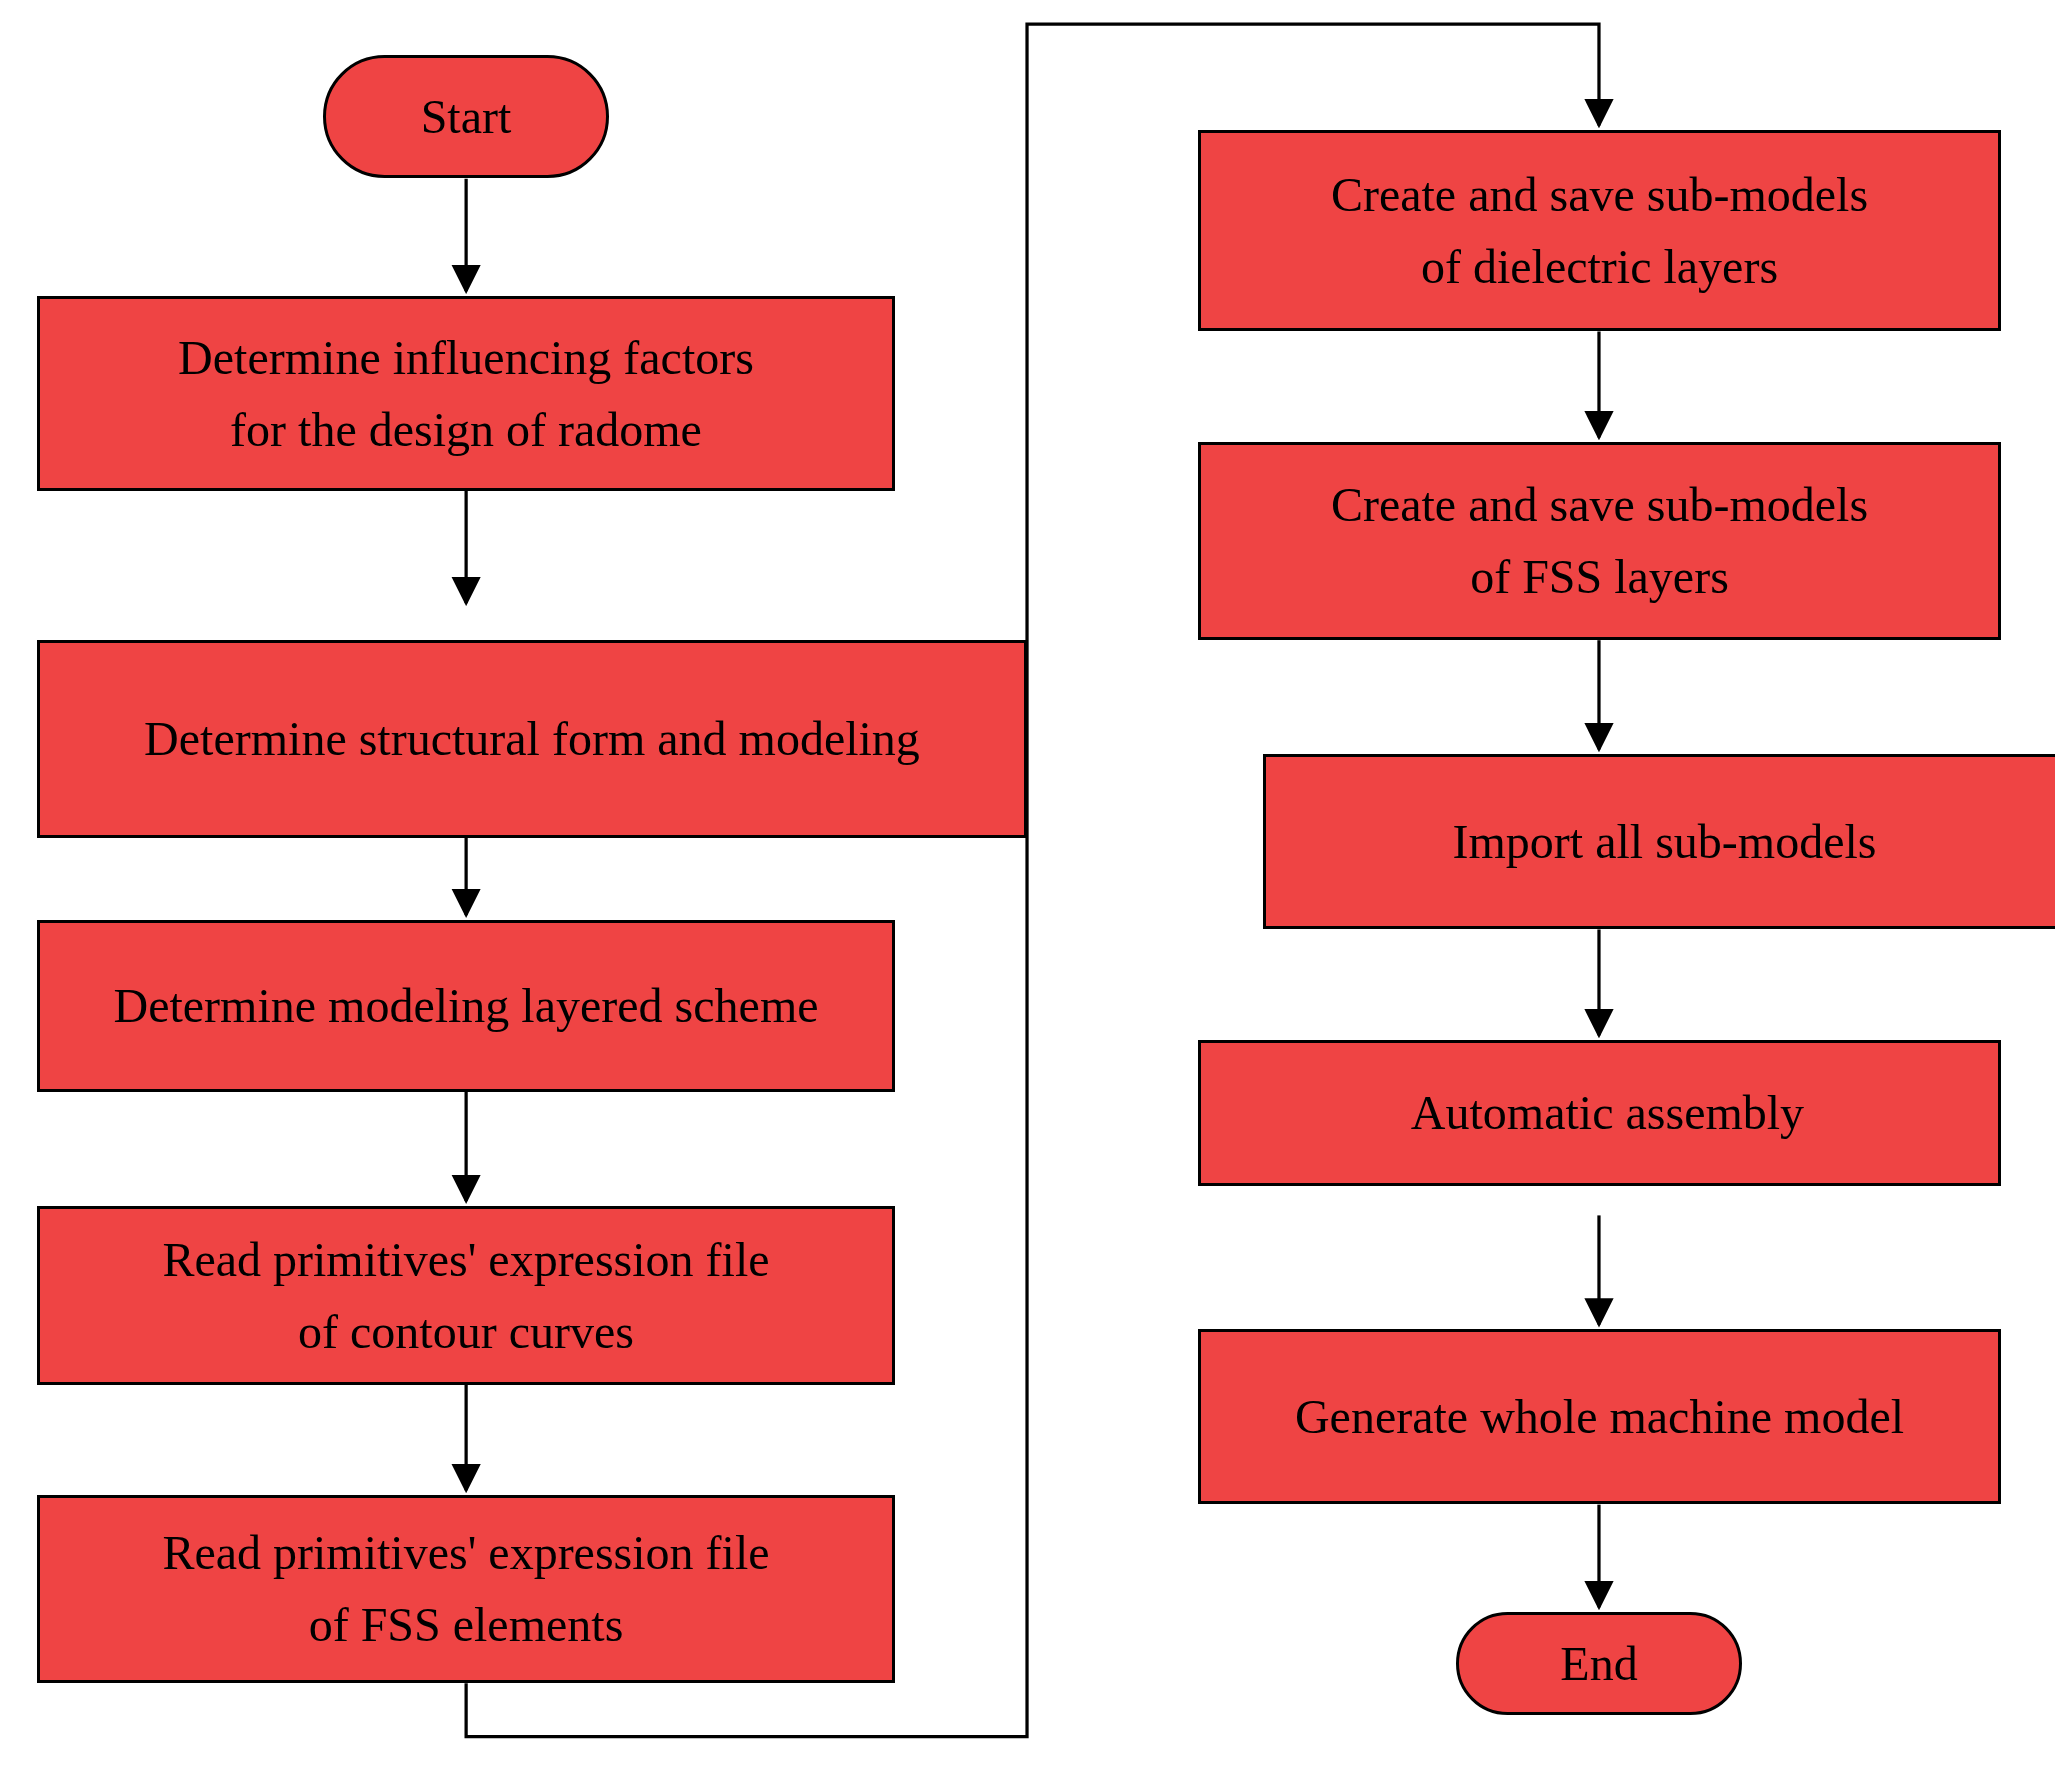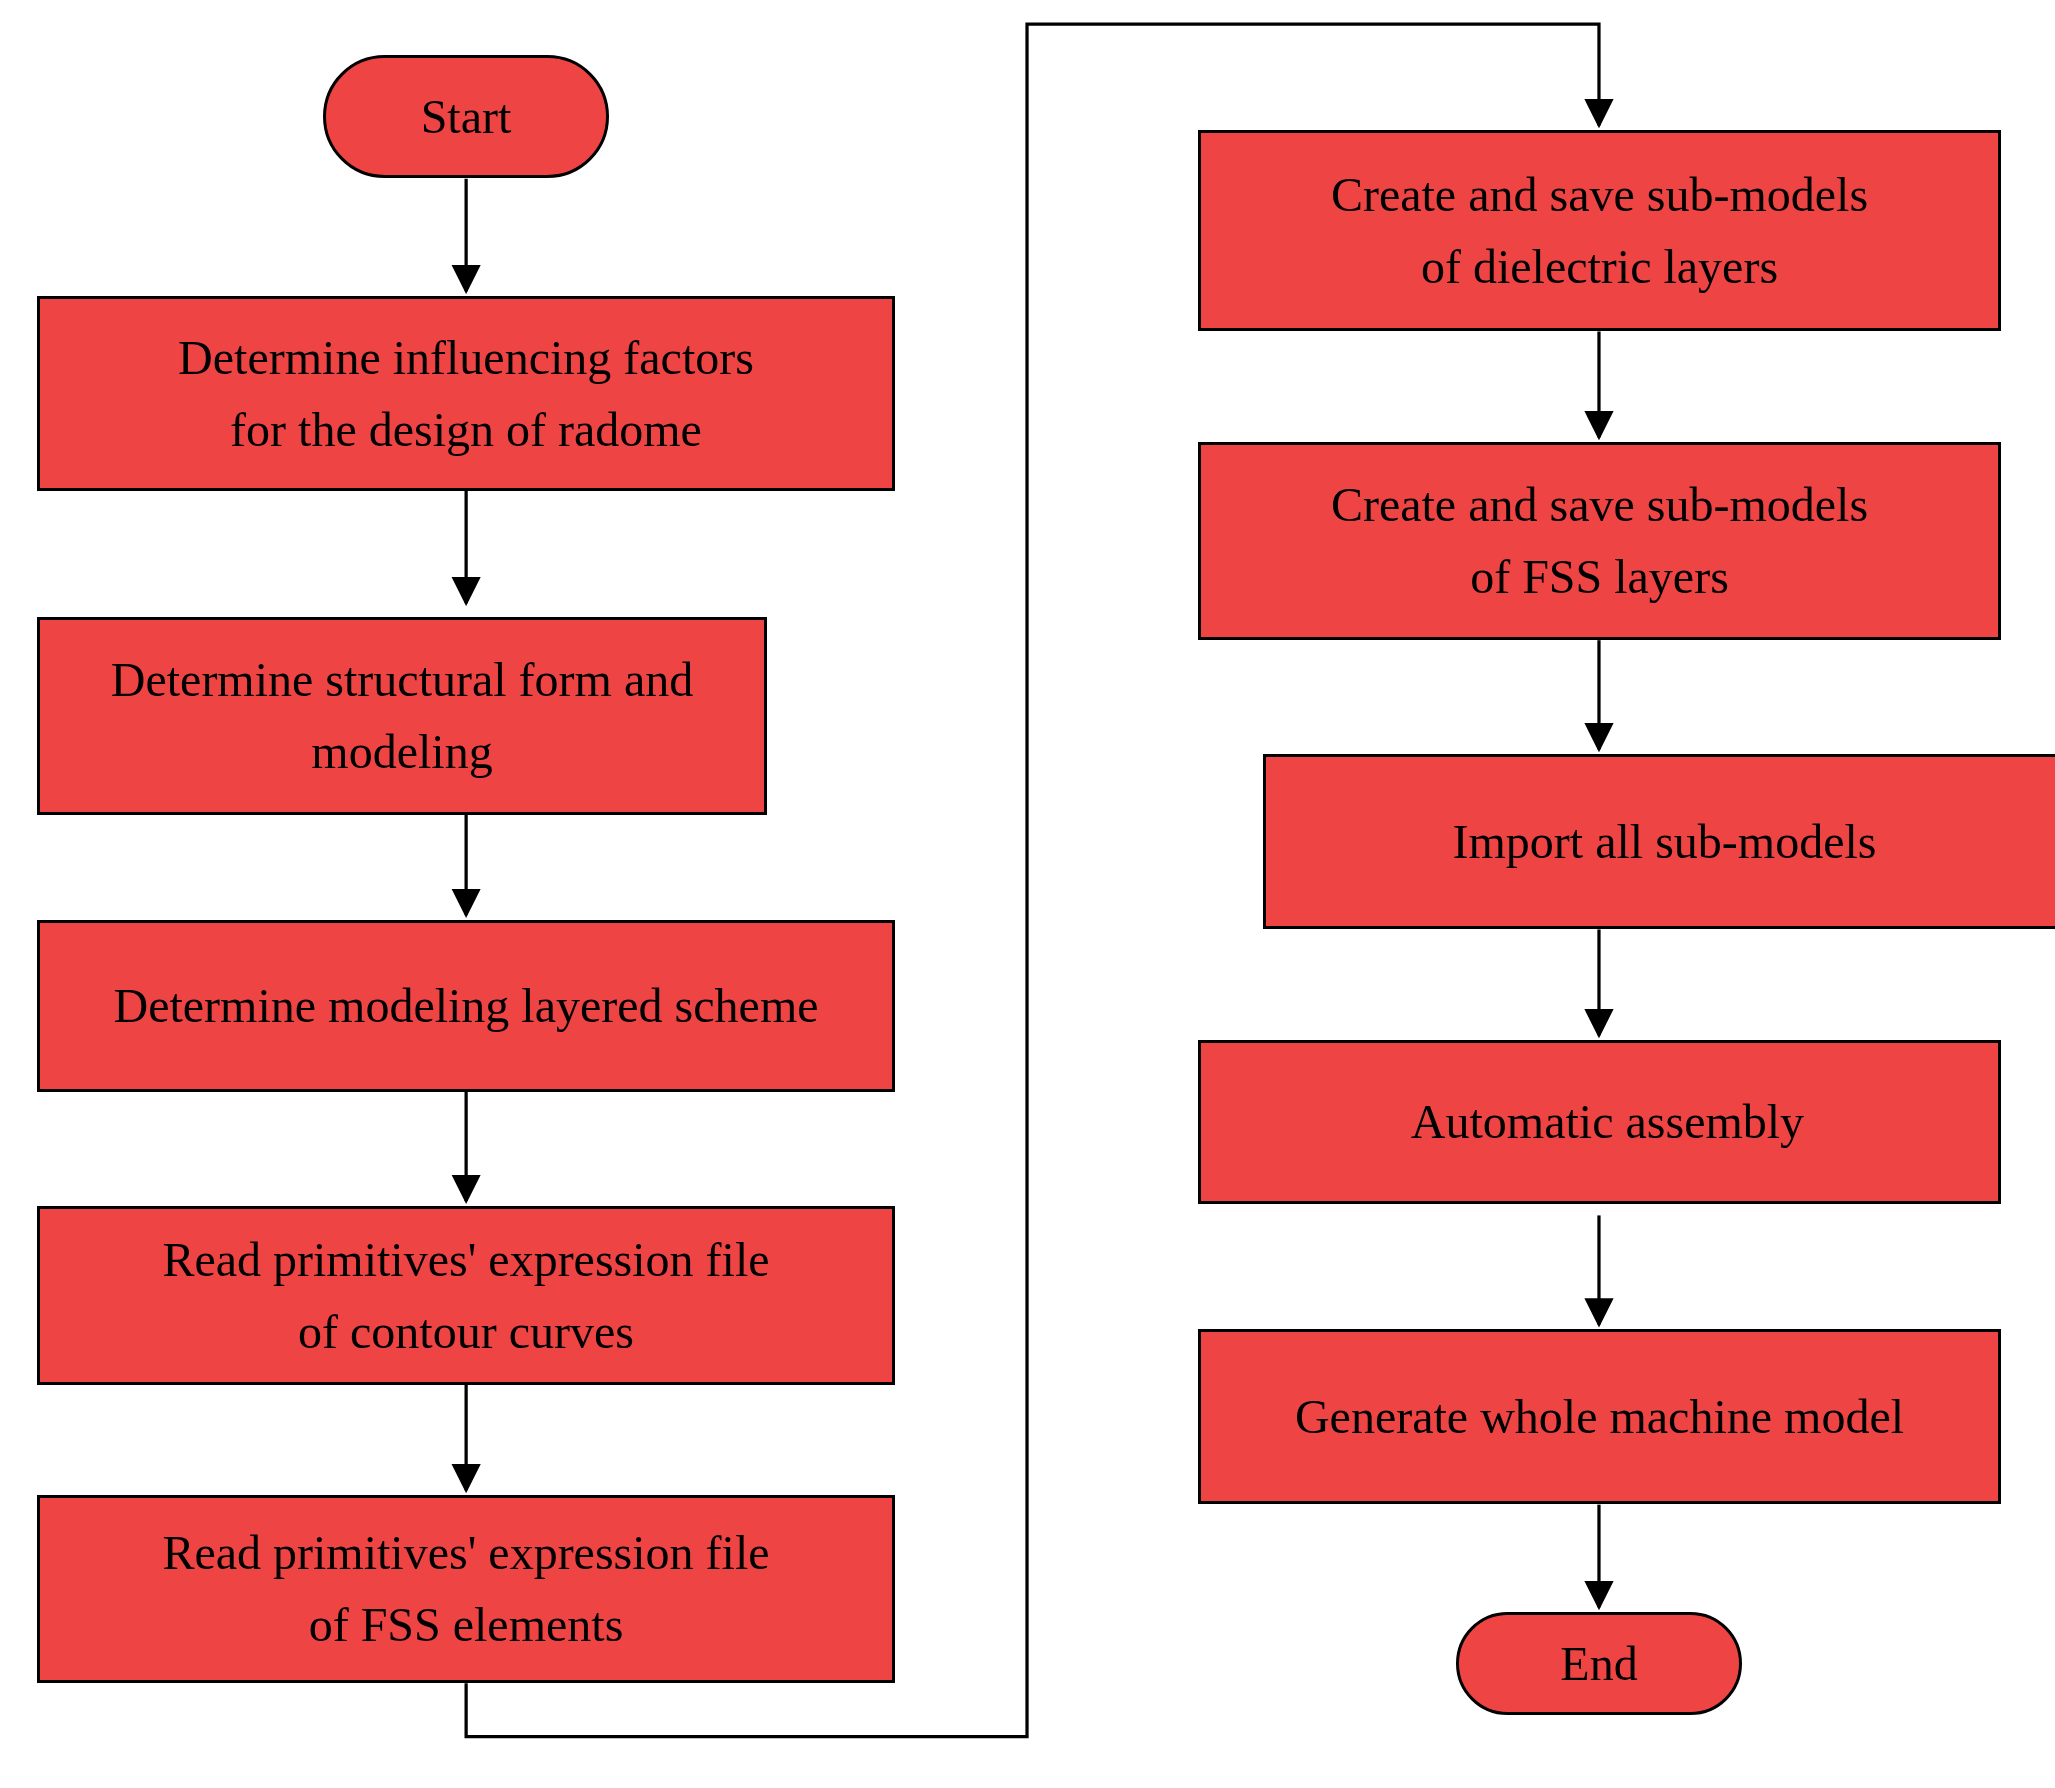--- a/index.html
+++ b/index.html
@@ -34,29 +34,29 @@
     text-align: center;
     font-size: 48px;
     line-height: 1.5;
   }
   .stadium {
     border-radius: 649px;
   }
   
   .n-start  { left: 323px;  top: 55px;   width: 286px;  height: 123px; }
   .n-l1     { left: 37px;   top: 296px;  width: 858px; height: 195px; }
-  .n-l2     { left: 37px;   top: 617px;  width: 730px; height: 198px; text-align: center; }
+  .n-l2     { left: 37px;   top: 640px;  width: 990px; height: 198px; text-align: center; }
   .n-l3     { left: 37px;   top: 920px; width: 858px; height: 172px; text-align: center; }
   .n-l4     { left: 37px;   top: 1206px; width: 858px; height: 179px; }
   .n-l5     { left: 37px;   top: 1495px; width: 858px; height: 188px; }
   
   .n-r1     { left: 1198px; top: 130px;  width: 803px; height: 201px; }
   .n-r2     { left: 1198px; top: 442px;  width: 803px; height: 198px; }
   .n-r3     { left: 1263px; top: 754px; width: 803px; height: 175px; }
-  .n-r4     { left: 1198px; top: 1040px; width: 803px; height: 164px; padding-left: 16px; }
+  .n-r4     { left: 1198px; top: 1040px; width: 803px; height: 146px; padding-left: 16px; }
   .n-r5     { left: 1198px; top: 1329px; width: 803px; height: 175px; }
   .n-end    { left: 1456px; top: 1612px; width: 286px;  height: 103px; }
 </style>
 </head>
 <body>
 
 <div id="canvas">
 
   <svg id="connectors" viewBox="0 0 3163 2751" xmlns="http://www.w3.org/2000/svg">
     <defs>

